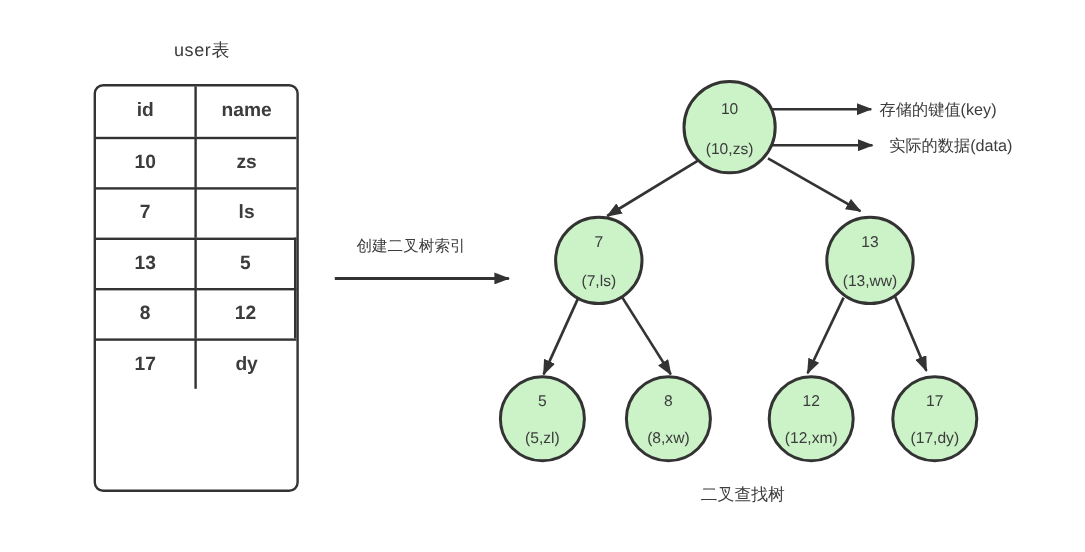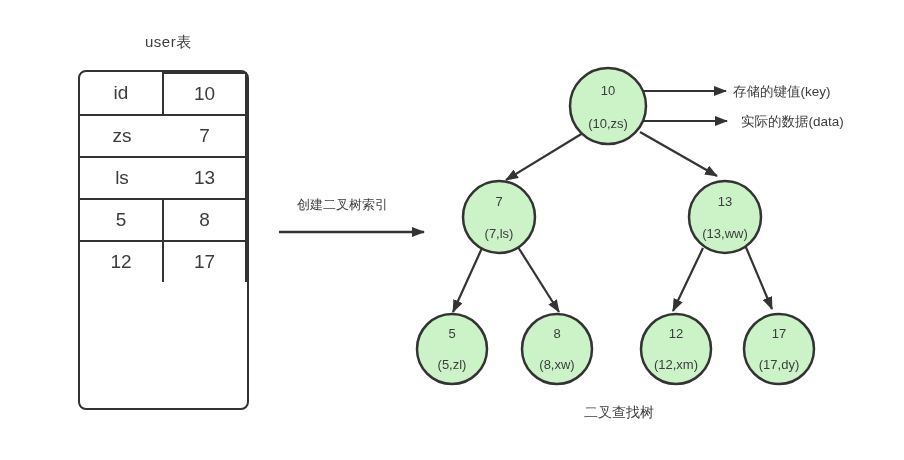--- a/index.html
+++ b/index.html
@@ -12,21 +12,21 @@
     font-size:15px; color:#3c3c3c; letter-spacing:0.5px;
   }
   .utable {
     position:absolute; left:78px; top:70px; width:171px; height:340px;
     box-sizing:border-box; border:2px solid #333333; border-radius:8px;
     display:grid; grid-template-columns:84px 83px; grid-template-rows:repeat(8,1fr);
     background:#ffffff;
   }
   .utable .cell {
     display:flex; align-items:center; justify-content:center;
-    font-size:19px; color:#3c3c3c;
+    font-size:16px; color:#3c3c3c;font-weight:bold;
   }
   .utable .cell.c1 { border-right:2px solid #333333; }
   .utable .cell.rt { border-top:2px solid #333333; }
   svg.overlay { position:absolute; left:0; top:0; }
   .edge  { stroke:#333333; stroke-width:2.2; fill:none; }
   .warrow{ stroke:#333333; stroke-width:2.5; fill:none; }
   .aarrow{ stroke:#333333; stroke-width:2;   fill:none; }
   .node  { stroke:#333333; stroke-width:2.5; }
   .ntext { font-size:13px; fill:#3c3c3c; text-anchor:middle; }
   .lbl   { font-size:13.5px; fill:#3c3c3c; }
@@ -35,36 +35,38 @@
 </style>
 </head>
 <body>
 
 <div class="canvas">
 
   <div class="table-title">user表</div>
 
   <div class="utable">
     <div class="cell c1">id</div>
+    <div class="cell">name</div>
 
     <div class="cell c1 rt">10</div>
     <div class="cell rt">zs</div>
 
     <div class="cell c1 rt">7</div>
     <div class="cell rt">ls</div>
 
     <div class="cell c1 rt">13</div>
 
     <div class="cell c1 rt">5</div>
 
     <div class="cell c1 rt">8</div>
 
     <div class="cell c1 rt">12</div>
 
     <div class="cell c1 rt">17</div>
+    <div class="cell rt">dy</div>
   </div>
 
   <svg class="overlay" width="904" height="460" viewBox="0 0 904 460">
     <defs>
       <marker id="ah" markerUnits="userSpaceOnUse" markerWidth="13" markerHeight="10" refX="12" refY="5" orient="auto">
         <path d="M0,0 L13,5 L0,10 Z" fill="#333333"></path>
       </marker>
     </defs>
 
     <line class="warrow" x1="279" y1="232" x2="424" y2="232" marker-end="url(#ah)"></line>

